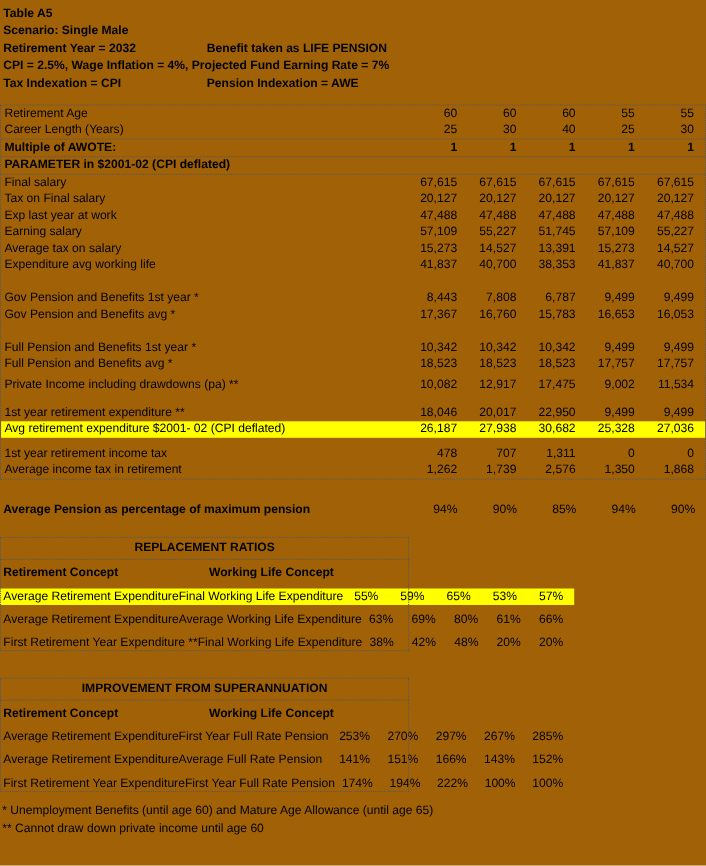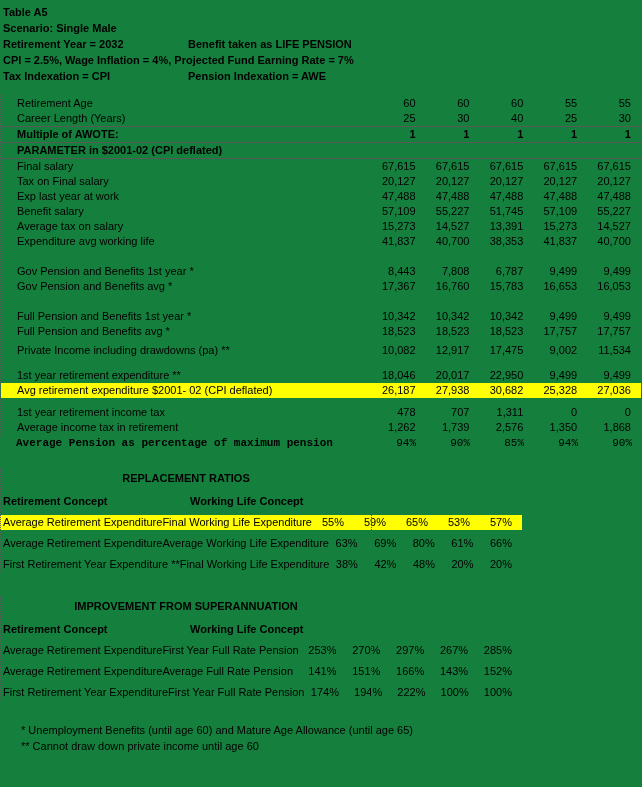--- a/index.html
+++ b/index.html
@@ -1,41 +1,41 @@
 <!DOCTYPE html>
 <html><head>
 <meta charset="utf-8">
 <style>
   html, body { margin:0; padding:0; background:#ffffff; }
   body {
     width:642px; height:787px;
     font-family:"Liberation Sans", sans-serif;
     font-size:11px; color:#000;
   }
-  .page { position:relative; width:642px; height:787px; overflow:hidden; background:#15803d; }
+  .page { position:relative; width:642px; height:787px; overflow:hidden; background:#a16207; }
 
   
   .hdr { padding:4px 0 0 3px; font-weight:bold; }
   .hdr-line { height:16px; line-height:16px; white-space:nowrap; }
   .hdr-col1 { display:inline-block; width:185px; }
 
   
   .main-table {
     margin-top:11px; width:642px; box-sizing:border-box;
     border:1px dotted #595959;
   }
   .row { display:flex; height:15px; line-height:15px; }
   .row.bold { font-weight:bold; }
   .row.bb { border-bottom:1px dotted #595959; }
   .row.blank { height:10px; }
-  .lbl { width:372px; padding-left:16px; box-sizing:border-box; white-space:nowrap; overflow:visible; }
+  .lbl { width:372px; padding-left:3px; box-sizing:border-box; white-space:nowrap; overflow:visible; }
   .num { width:54px; box-sizing:border-box; text-align:right; padding-right:10px; white-space:nowrap; }
 
   
-  .sum-row { display:flex; height:15px; line-height:15px;font-family:Liberation Mono, monospace; }
+  .sum-row { display:flex; margin-top:20px; height:15px; line-height:15px; }
   .sum-row .lbl { font-weight:bold; }
 
   
   .section { position:relative; width:522px; }
   .section#rr  { margin-top:17px; }
   .section#imp { margin-top:24px; }
   .box-outline {
     position:absolute; left:0; top:0; width:372px; height:100%;
     border:1px dotted #595959; box-sizing:border-box; pointer-events:none;
   }
@@ -44,21 +44,21 @@
     text-align:center; font-weight:bold;
     border-bottom:1px dotted #595959;
   }
   .sec-head { display:flex; height:15px; line-height:15px; margin:5px 0 6px 0; font-weight:bold; }
   .sec-row  { display:flex; height:15px; line-height:15px; margin-bottom:6px;justify-content:flex-end; }
   .sec-row:last-child { margin-bottom:5px; }
   .c1 { width:190px; padding-left:3px; box-sizing:border-box; white-space:nowrap; }
   .c2 { width:182px; box-sizing:border-box; white-space:nowrap; }
 
   
-  .footnotes { margin-top:22px; padding-left:21px; }
+  .footnotes { margin-top:9px; padding-left:2px; }
   .fn { height:16px; line-height:16px; white-space:nowrap; }
 </style>
 </head>
 <body>
 
 <div class="page">
 
   <div class="hdr">
     <div class="hdr-line">Table A5</div>
     <div class="hdr-line">Scenario: Single Male</div>
@@ -118,21 +118,21 @@
       </div>
       <div class="row">
         <span class="lbl">Exp last year at work</span>
         <span class="num">47,488</span>
         <span class="num">47,488</span>
         <span class="num">47,488</span>
         <span class="num">47,488</span>
         <span class="num">47,488</span>
       </div>
       <div class="row">
-        <span class="lbl">Benefit salary</span>
+        <span class="lbl">Earning salary</span>
         <span class="num">57,109</span>
         <span class="num">55,227</span>
         <span class="num">51,745</span>
         <span class="num">57,109</span>
         <span class="num">55,227</span>
       </div>
       <div class="row">
         <span class="lbl">Average tax on salary</span>
         <span class="num">15,273</span>
         <span class="num">14,527</span>

